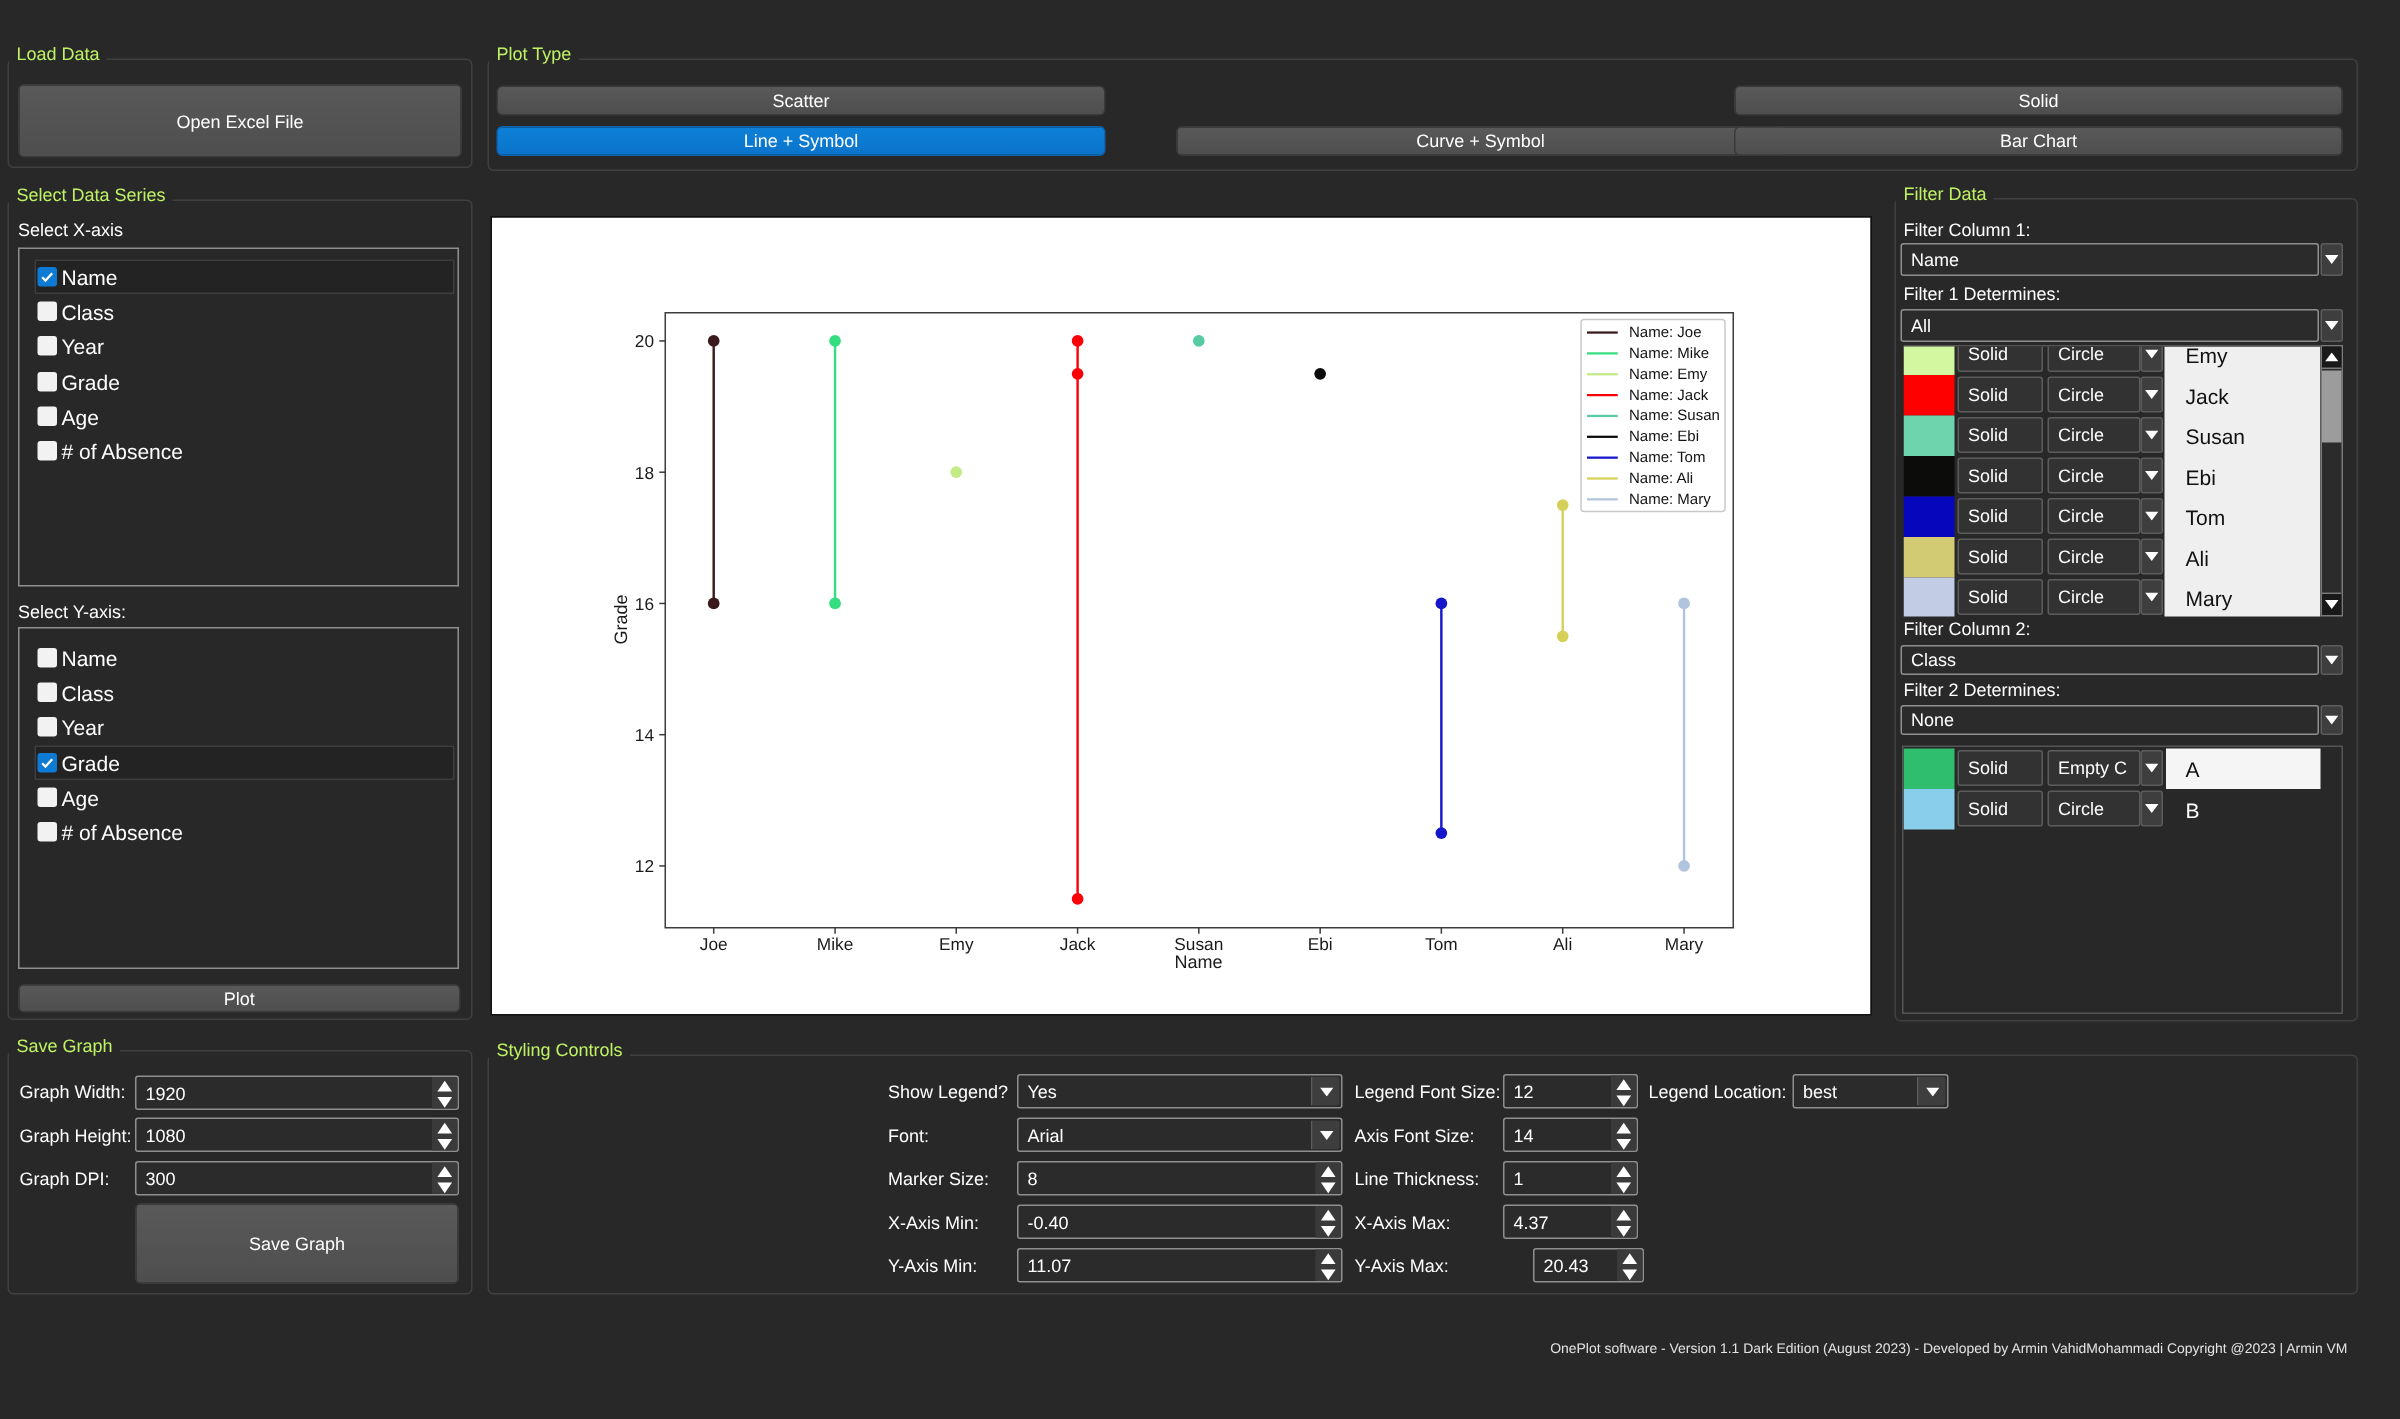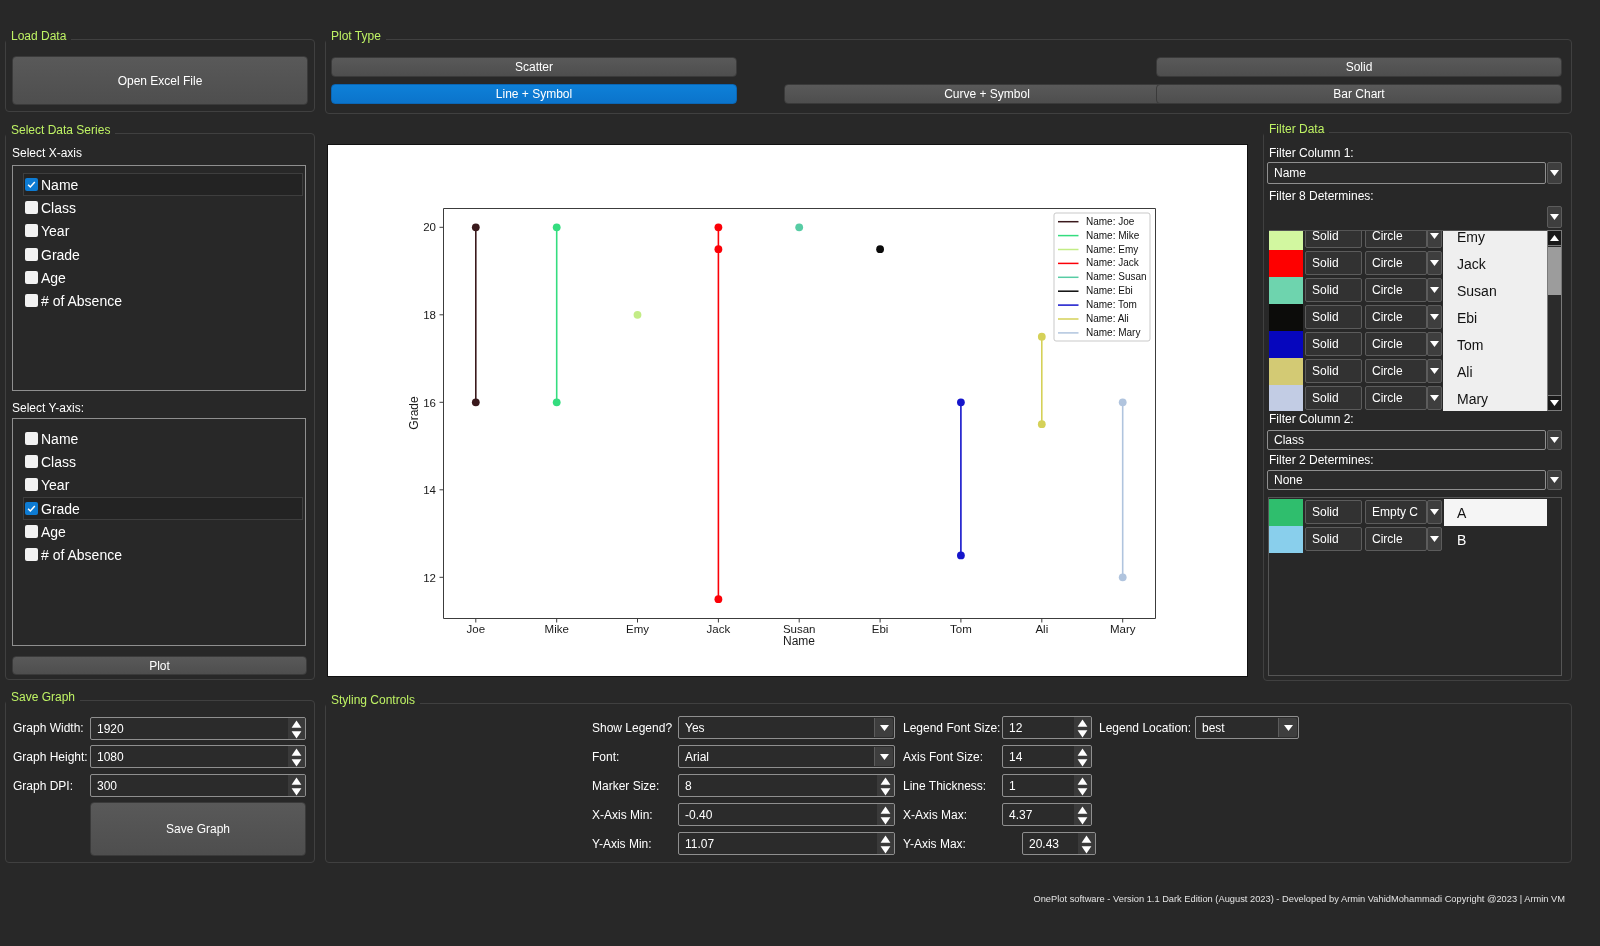--- a/index.html
+++ b/index.html
@@ -261,21 +261,24 @@
   </div>
   <div class="lbl" style="left:1269px;top:146px">Filter Column 1:</div>
   <div class="combo" style="left:1267px;top:162px;width:279px;height:22px">
       <span class="v">Name</span>
     </div>
   <div class="fcell" style="left:1547px;top:162px;width:15px;height:22px;background:#3e3e3e">
       <svg style="margin:0 auto" width="9" height="6" viewBox="0 0 9 6">
         <path d="M0 0h9L4.5 6z" fill="#fff"></path>
       </svg>
     </div>
-  <div class="lbl" style="left:1269px;top:189px">Filter 8 Determines:</div>
+  <div class="lbl" style="left:1269px;top:189px">Filter 1 Determines:</div>
+  <div class="combo" style="left:1267px;top:206px;width:279px;height:22px">
+      <span class="v">All</span>
+    </div>
   <div class="fcell" style="left:1547px;top:206px;width:15px;height:22px;background:#3e3e3e">
       <svg style="margin:0 auto" width="9" height="6" viewBox="0 0 9 6">
         <path d="M0 0h9L4.5 6z" fill="#fff"></path>
       </svg>
     </div>
 
   <div id="ftable1" style="position:absolute;left:1269px;top:230px;width:278px;height:181px;overflow:hidden;border-top:1px solid #555;">
     <div style="position:absolute;left:174px;top:0;width:104px;height:181px;background:#efefef"></div>
     <div class="frow" style="top:-8px">
       <div class="sw" style="left:0;top:0;width:34px;height:27px;background:#d2f7a0"></div>

